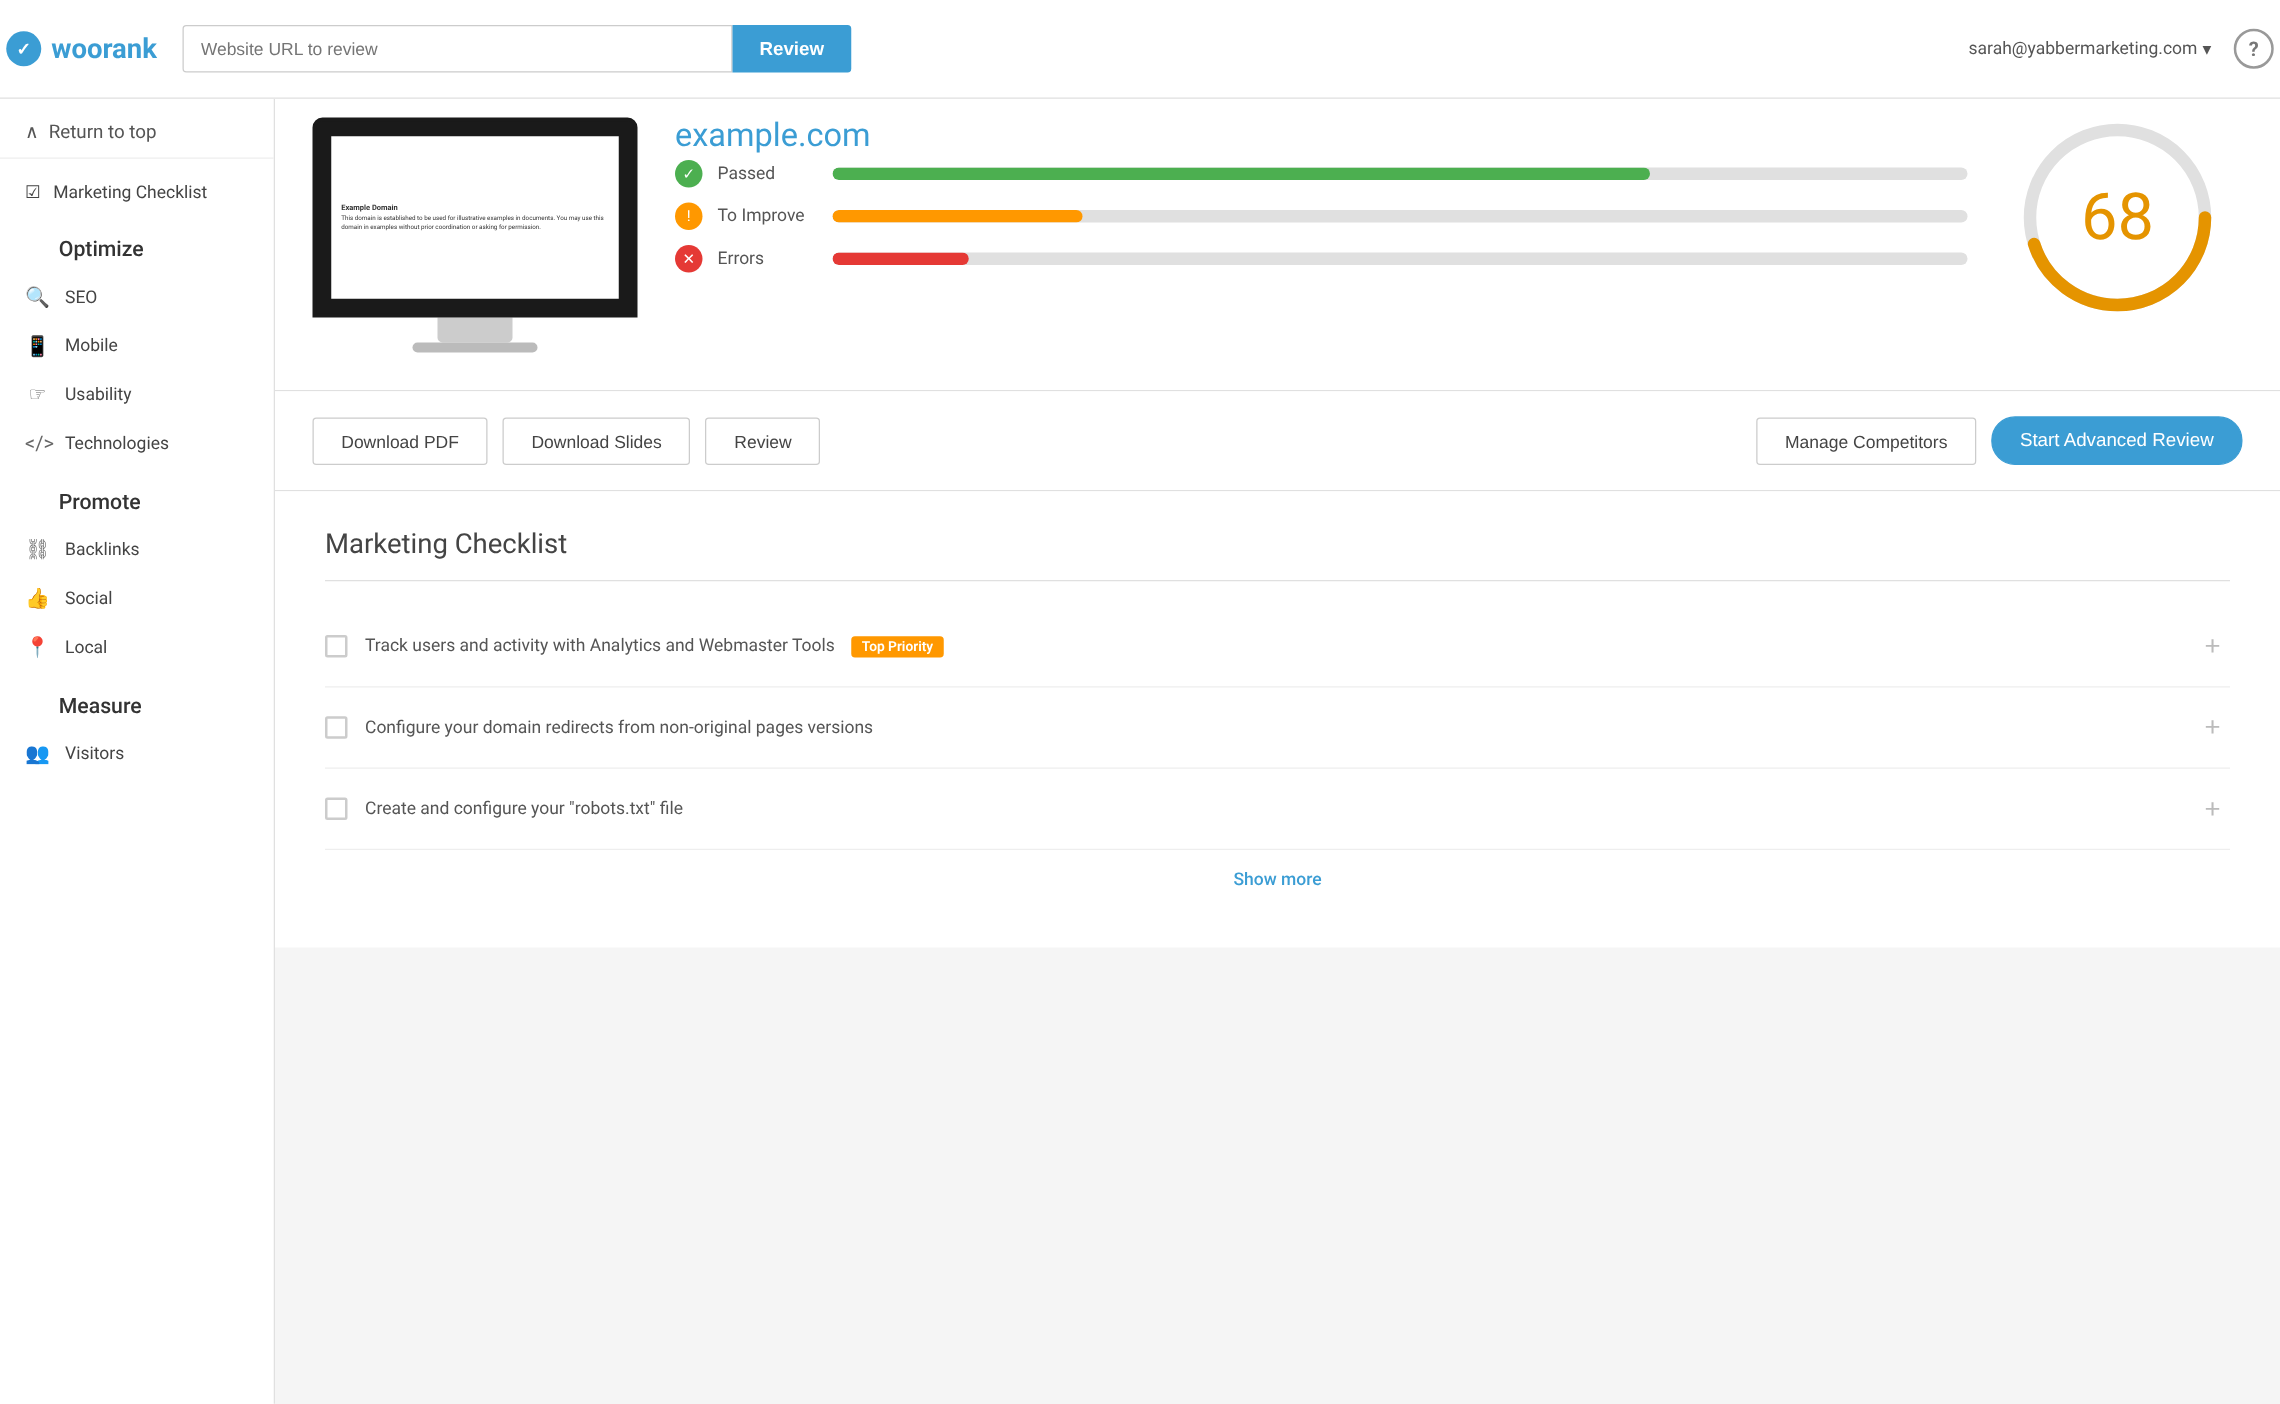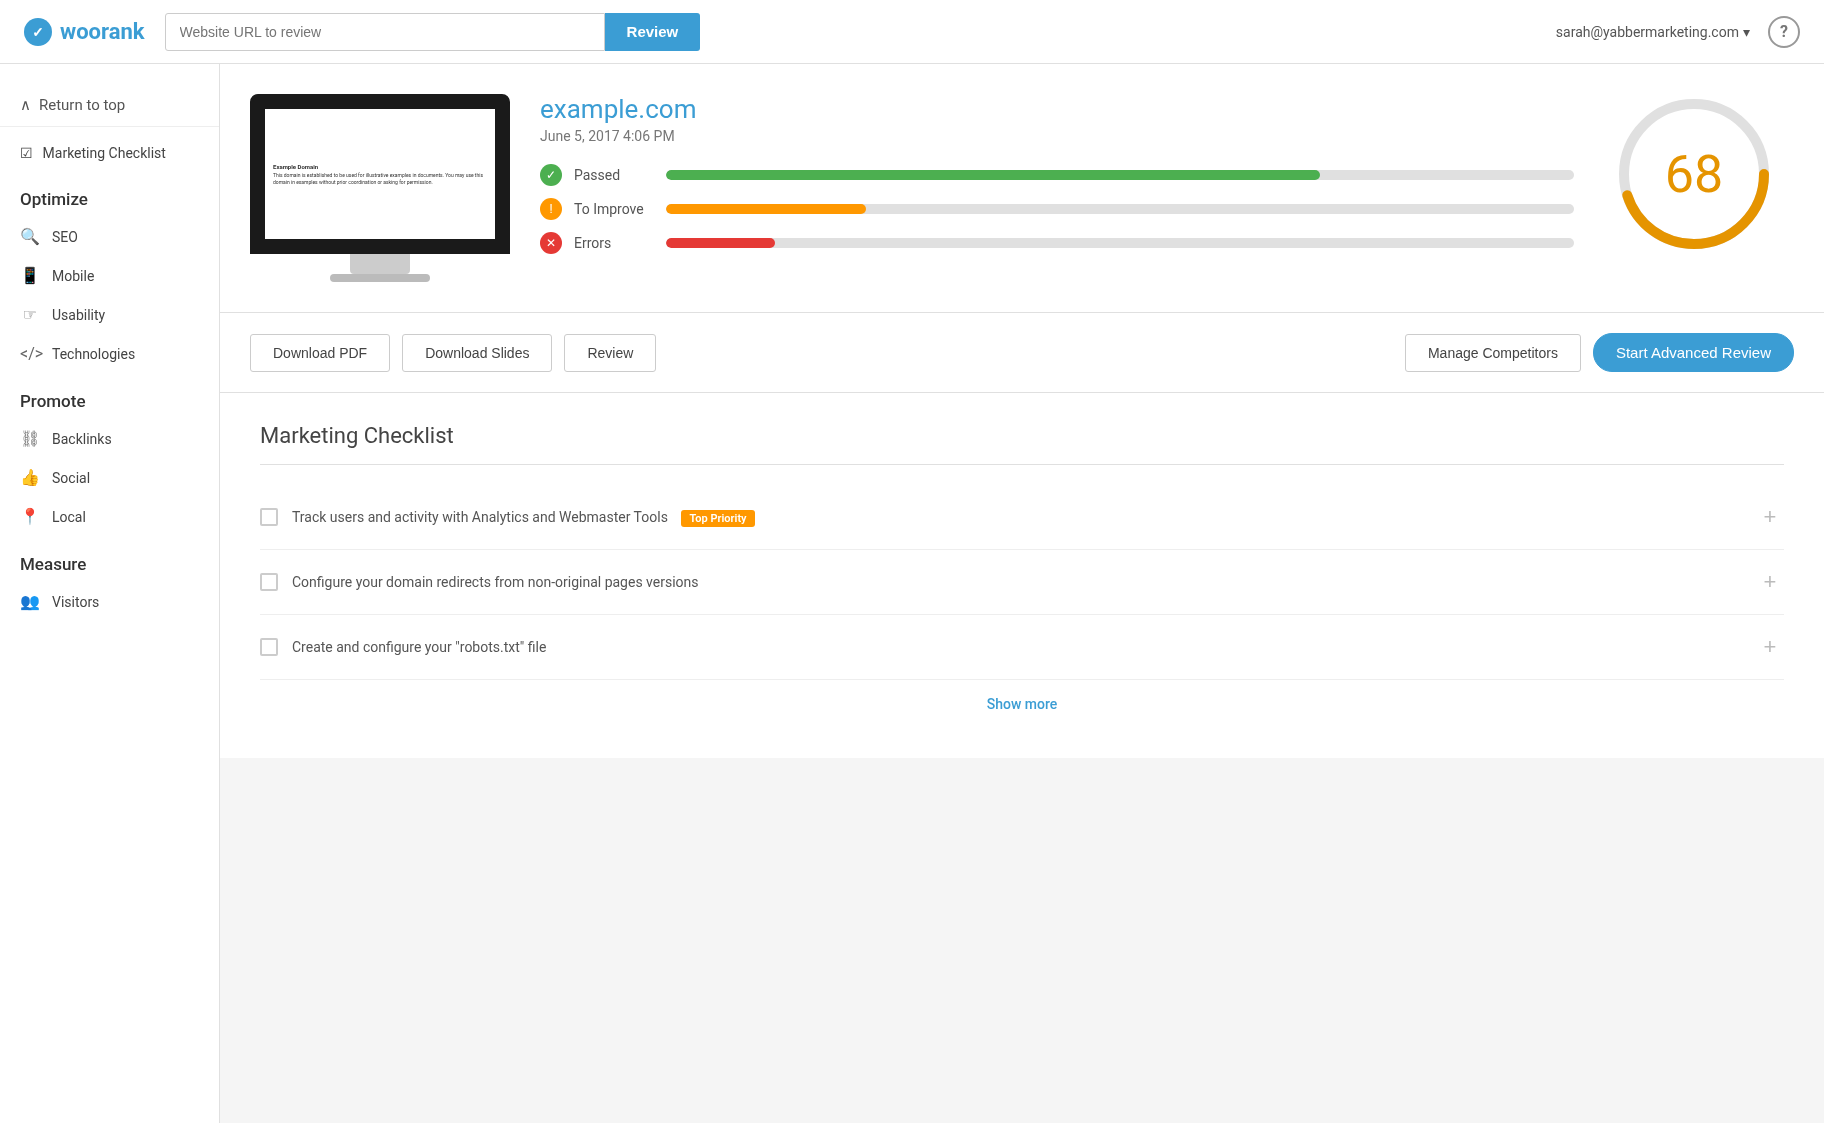--- a/index.html
+++ b/index.html
@@ -1,22 +1,22 @@
 <!DOCTYPE html>
 <html><head>
   <meta charset="utf-8">
   <style>
     * { box-sizing: border-box; margin: 0; padding: 0; }
     body { font-family: -apple-system, BlinkMacSystemFont, 'Segoe UI', Roboto, sans-serif; background: #f5f5f5; color: #333; }
 
     
     .header {
       display: flex; align-items: center; background: #fff;
-      border-bottom: 1px solid #e0e0e0; padding: 0 24px;
-      height: 64px; position: fixed; top: 0; left: 0; right: 0; z-index: 100;
+      border-bottom: 1px solid #e0e0e0; padding: 0 5px;
+      height: 79px; position: fixed; top: 0; left: 0; right: 0; z-index: 100;
     }
     .logo { display: flex; align-items: center; gap: 8px; margin-right: 20px; }
     .logo-icon { width: 28px; height: 28px; background: #3b9dd4; border-radius: 50%; display: flex; align-items: center; justify-content: center; }
     .logo-icon::after { content: '✓'; color: #fff; font-size: 14px; font-weight: bold; }
     .logo-text { font-size: 22px; font-weight: 700; color: #333; }
     .logo-text span { color: #3b9dd4; }
     .search-bar {
       flex: 1; max-width: 440px; height: 38px; border: 1px solid #ccc;
       border-radius: 3px 0 0 3px; padding: 0 14px; font-size: 14px; color: #a21caf; outline: none;
     }
@@ -42,21 +42,21 @@
       position: fixed; top: 64px; bottom: 0; left: 0; overflow-y: auto;
       padding: 20px 0;
     }
     .sidebar-item {
       display: flex; align-items: center; gap: 12px;
       padding: 10px 20px; cursor: pointer; font-size: 14px; color: #444;
       transition: background 0.15s;
     }
     .sidebar-item .icon { font-size: 16px; color: #666; width: 20px; text-align: center; }
     .sidebar-section-label {
-      padding: 18px 20px 8px; font-size: 17px; font-weight: 500; color: #333;
+      padding: 18px 20px 8px; font-size: 17px; font-weight: 500; color: #333; margin-left: 27px;
     }
     .return-to-top {
       display: flex; align-items: center; gap: 8px;
       padding: 12px 20px; cursor: pointer; font-size: 15px; color: #555;
       border-bottom: 1px solid #eee; margin-bottom: 8px;
     }
     .marketing-checklist-item {
       display: flex; align-items: center; gap: 10px;
       padding: 10px 20px; cursor: pointer; font-size: 14px; color: #444;
     }
@@ -254,21 +254,20 @@
                 <div class="mini-text">This domain is established to be used for illustrative examples in documents. You may use this domain in examples without prior coordination or asking for permission.</div>
               </div>
             </div>
           </div>
           <div class="monitor-stand"></div>
           <div class="monitor-base"></div>
         </div>
 
         <div class="site-info">
           <div class="site-name">example.com</div>
-          <div class="site-date">June 5, 2017 4:06 PM</div>
 
           <div class="metrics">
 
             <div class="metric-row">
               <div class="metric-icon passed">✓</div>
               <span class="metric-label">Passed</span>
               <div class="metric-bar-wrap">
                 <div class="metric-bar passed"></div>
               </div>
             </div>

